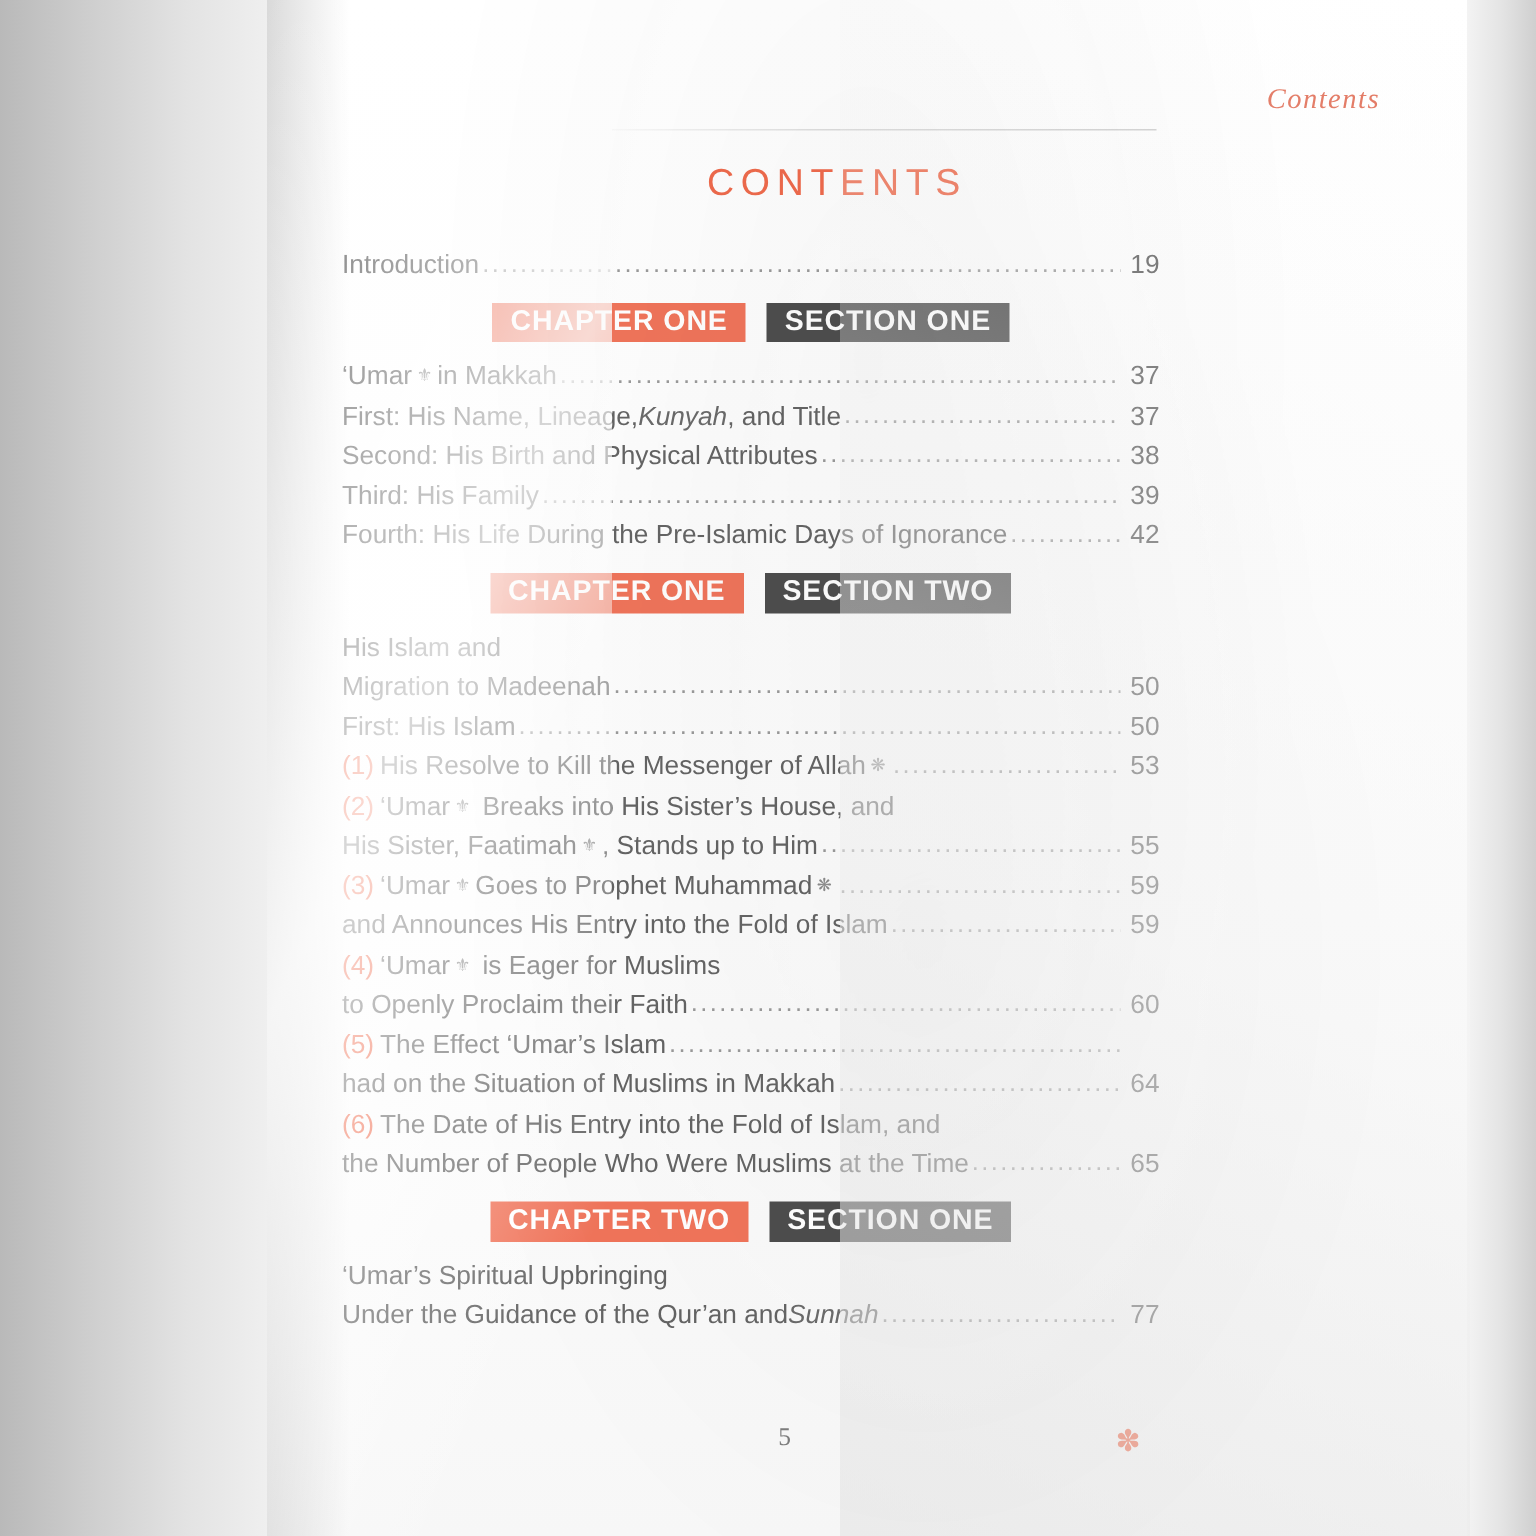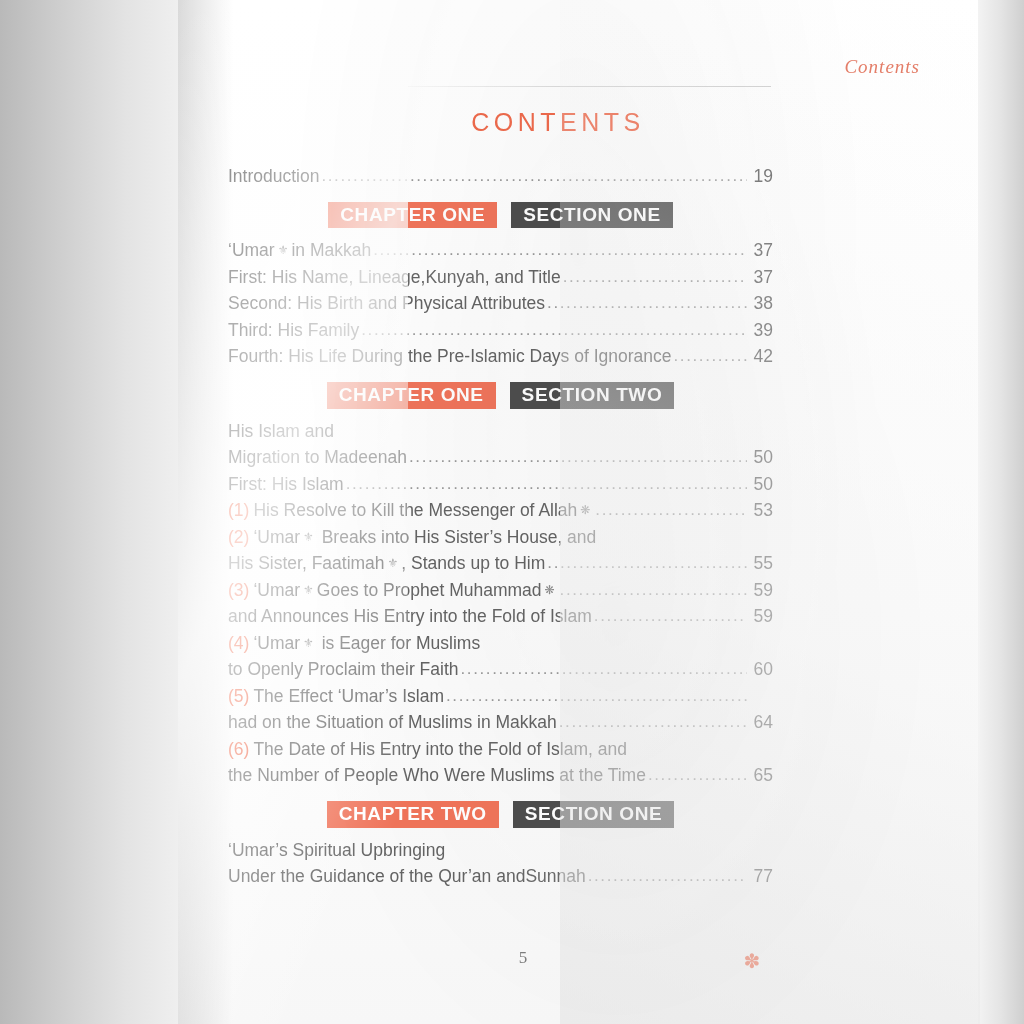--- a/index.html
+++ b/index.html
@@ -152,21 +152,21 @@
   .row .page-no {
     flex: 0 0 auto;
     color: #5e5e5e;
     font-size: 17.5px;
     min-width: 24px;
     text-align: right;
   }
   .row.plain {
     display: block;
   }
-  .ital { }
+  .ital { font-style: italic; }
 
   .honor {
     display: inline-block;
     font-size: 12px;
     color: #8c8c8c;
     transform: translateY(-2px);
     margin: 0 3px;
     letter-spacing: 0;
   }
 

